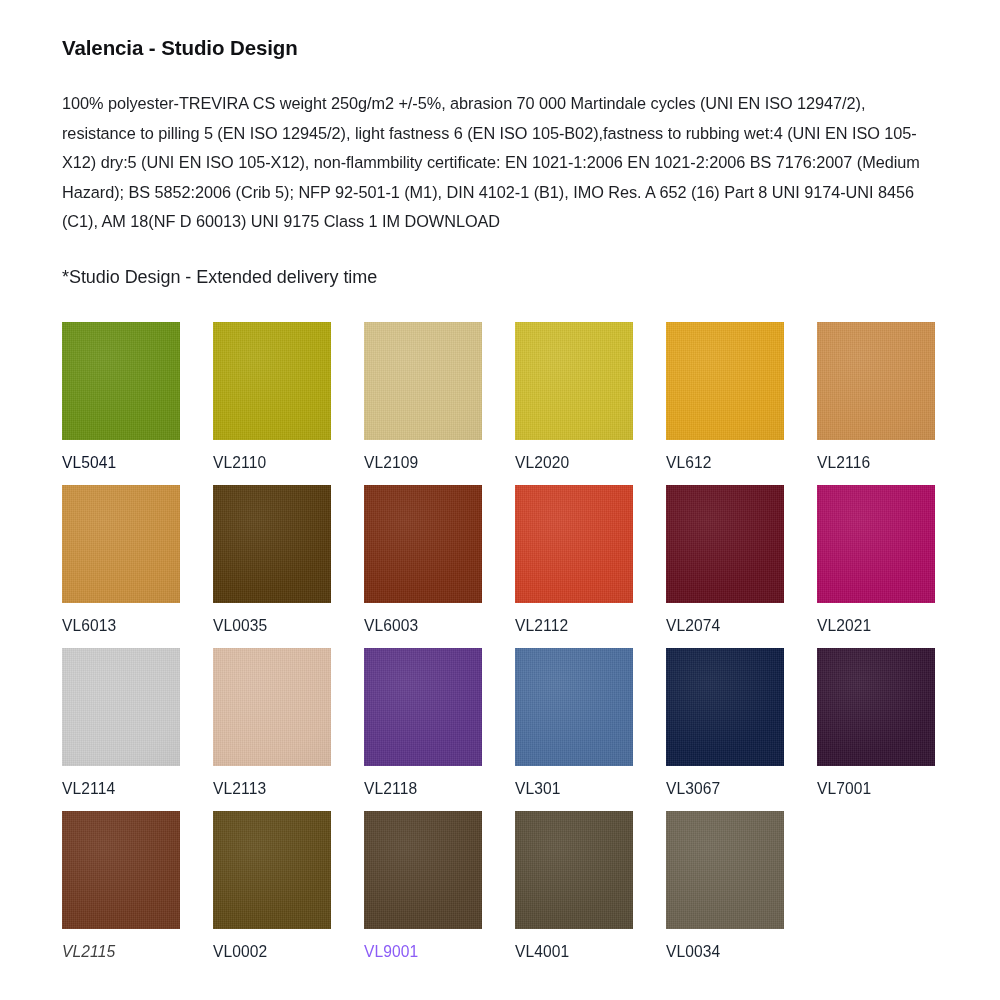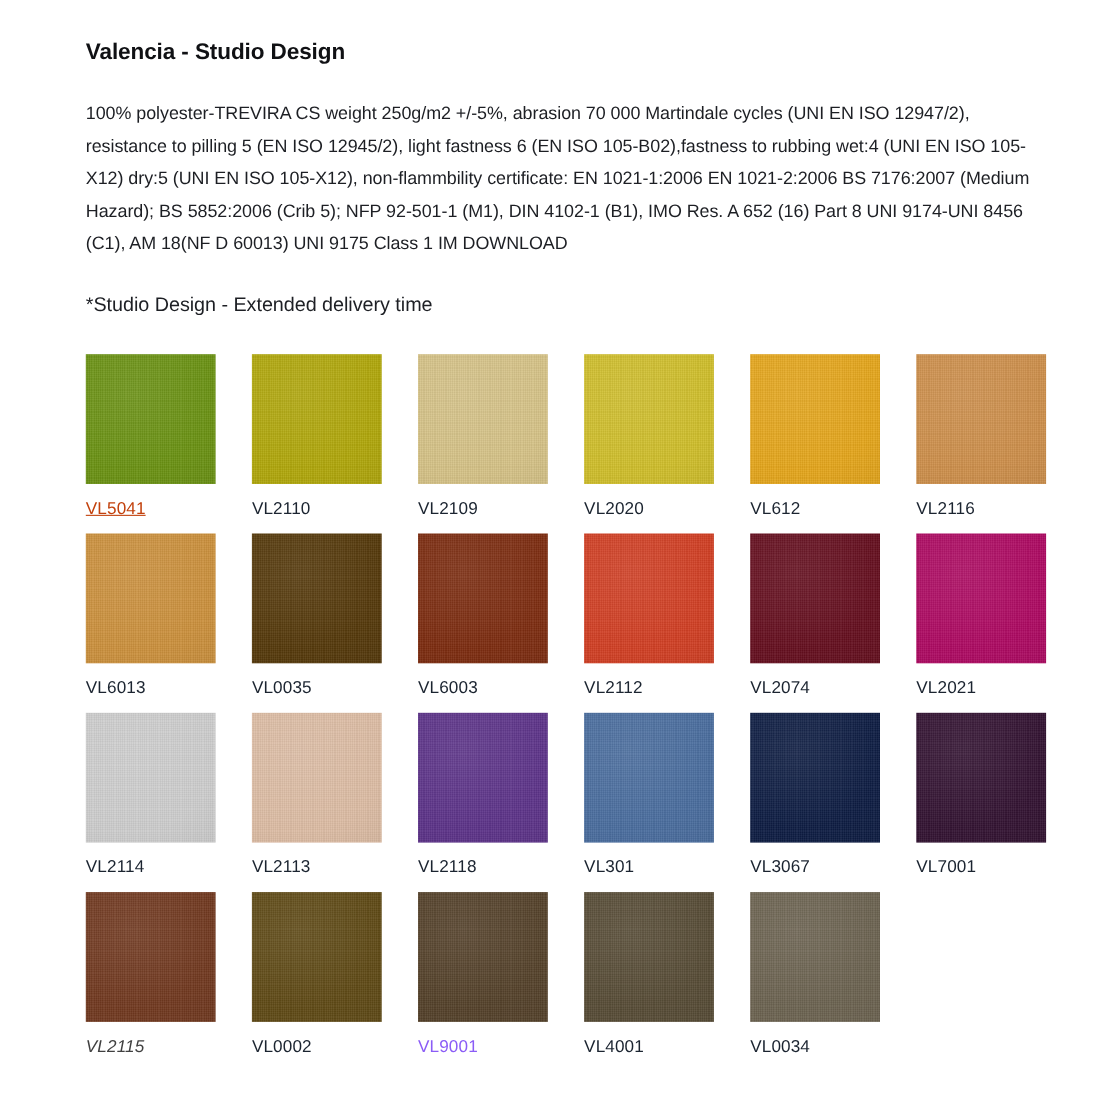--- a/index.html
+++ b/index.html
@@ -15,21 +15,20 @@
     color: #15171c;
     overflow: hidden;
   }
 
   .page {
     position: relative;
     width: 848px;
     height: 1000px;
     box-sizing: border-box;
     padding: 0 62px;
-    margin-left: 16px;
   }
 
   
   .product-title {
     margin: 0;
     padding-top: 34px;
     font-size: 20.5px;
     line-height: 28px;
     font-weight: bold;
     letter-spacing: -0.1px;
@@ -120,21 +119,21 @@
 
   <h1 class="product-title">Valencia - Studio Design</h1>
 
   <p class="description">100% polyester-TREVIRA CS weight 250g/m2 +/-5%, abrasion 70 000 Martindale cycles (UNI EN ISO 12947/2), resistance to pilling 5 (EN ISO 12945/2), light fastness 6 (EN ISO 105-B02),fastness to rubbing wet:4 (UNI EN ISO 105-X12) dry:5 (UNI EN ISO 105-X12), non-flammbility certificate: EN 1021-1:2006 EN 1021-2:2006 BS 7176:2007 (Medium Hazard); BS 5852:2006 (Crib 5); NFP 92-501-1 (M1), DIN 4102-1 (B1), IMO Res. A 652 (16) Part 8 UNI 9174-UNI 8456 (C1), AM 18(NF D 60013) UNI 9175 Class 1 IM DOWNLOAD</p>
 
   <p class="note">*Studio Design - Extended delivery time</p>
 
   <div class="swatch-grid" id="swatch-grid">
       <div class="swatch-cell">
         <div class="swatch-chip" style="background-color: rgb(106, 145, 19);"></div>
-        <span class="swatch-label" style="color: #c2410c; text-decoration: underline;">VL5041</span>
+        <span class="swatch-label" style="color: #0f172a;">VL5041</span>
       </div>
       <div class="swatch-cell">
         <div class="swatch-chip" style="background-color: rgb(176, 167, 12);"></div>
         <span class="swatch-label" style="color: rgb(27, 36, 48);">VL2110</span>
       </div>
       <div class="swatch-cell">
         <div class="swatch-chip" style="background-color: rgb(213, 194, 135);"></div>
         <span class="swatch-label" style="color: rgb(27, 36, 48);">VL2109</span>
       </div>
       <div class="swatch-cell">

